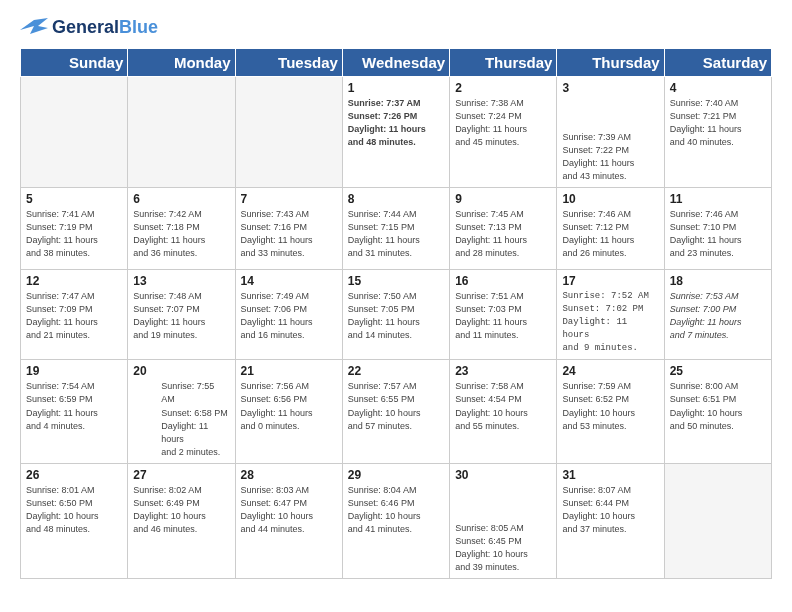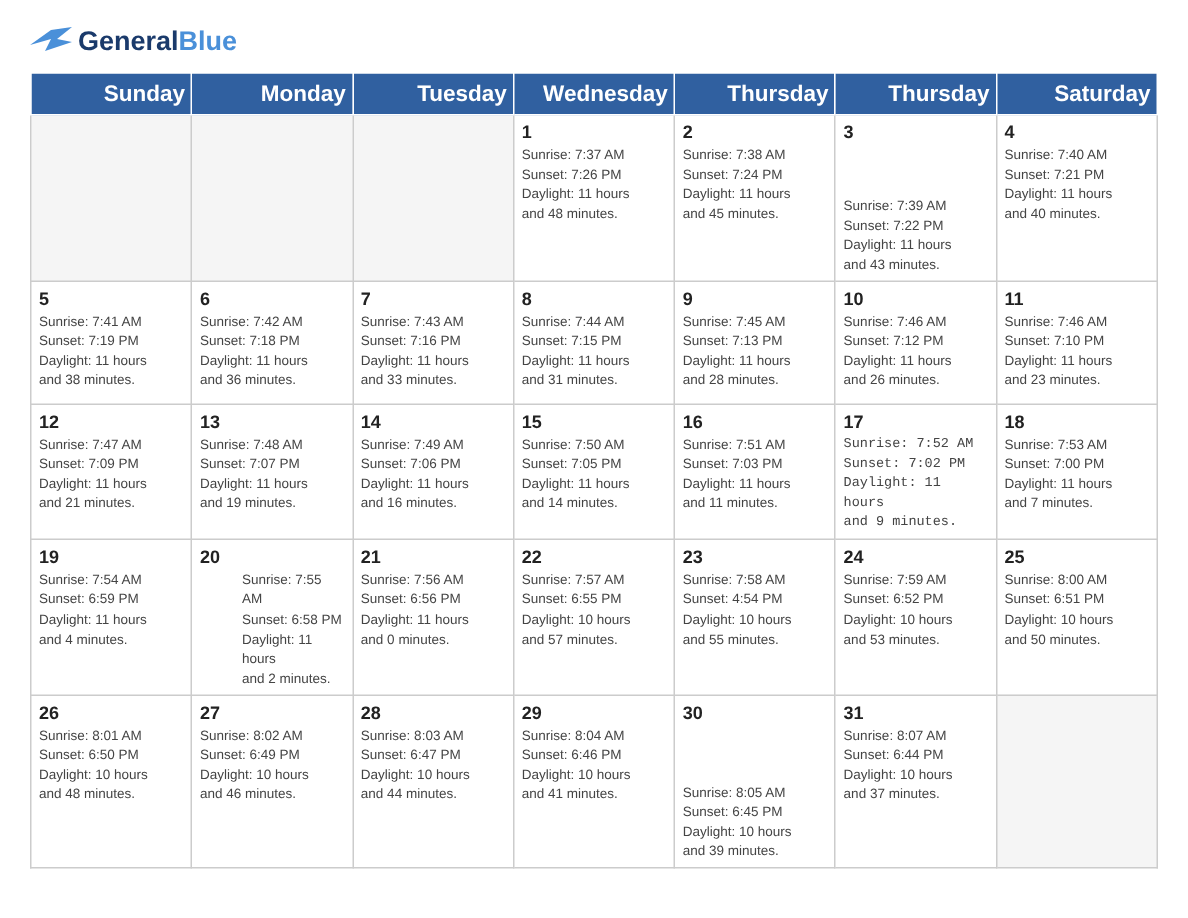--- a/index.html
+++ b/index.html
@@ -128,21 +128,21 @@
           <th>Saturday</th>
         </tr>
     </thead>
     <tbody id="calendar-body">
         <tr>
           <td class="empty"></td>
           <td class="empty"></td>
           <td class="empty"></td>
           <td>
             <span class="day-num">1</span>
-            <div class="day-info" style="white-space: pre-line;">Sunrise: 7:37 AM
+            <div class="day-info" style="white-space: pre-line; font-weight: bold;">Sunrise: 7:37 AM
 Sunset: 7:26 PM
 Daylight: 11 hours
 and 48 minutes.</div>
           </td>
           <td>
             <span class="day-num">2</span>
             <div class="day-info" style="white-space: pre-line;">Sunrise: 7:38 AM
 Sunset: 7:24 PM
 Daylight: 11 hours
 and 45 minutes.</div>
@@ -251,21 +251,21 @@
           </td>
           <td>
             <span class="day-num">17</span>
             <div class="day-info" style="white-space: pre-line; font-family: Liberation Mono, monospace;">Sunrise: 7:52 AM
 Sunset: 7:02 PM
 Daylight: 11 hours
 and 9 minutes.</div>
           </td>
           <td>
             <span class="day-num">18</span>
-            <div class="day-info" style="white-space: pre-line;">Sunrise: 7:53 AM
+            <div class="day-info" style="white-space: pre-line; font-style: italic;">Sunrise: 7:53 AM
 Sunset: 7:00 PM
 Daylight: 11 hours
 and 7 minutes.</div>
           </td>
         </tr>
         <tr class="row-shade">
           <td>
             <span class="day-num">19</span>
             <div class="day-info" style="white-space: pre-line;">Sunrise: 7:54 AM
 Sunset: 6:59 PM

